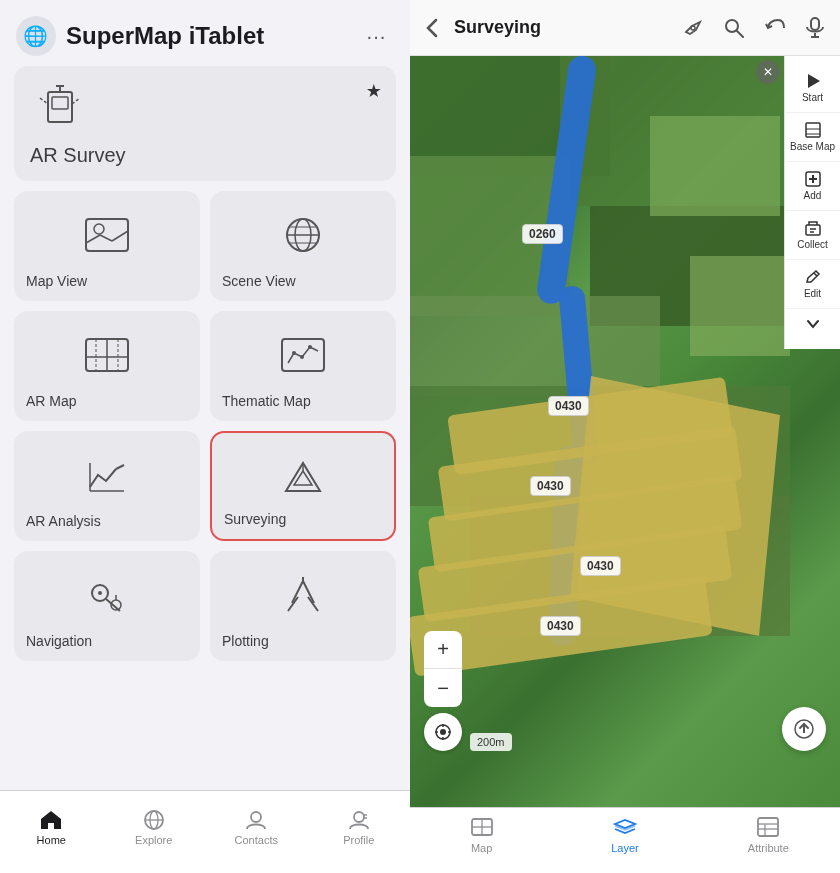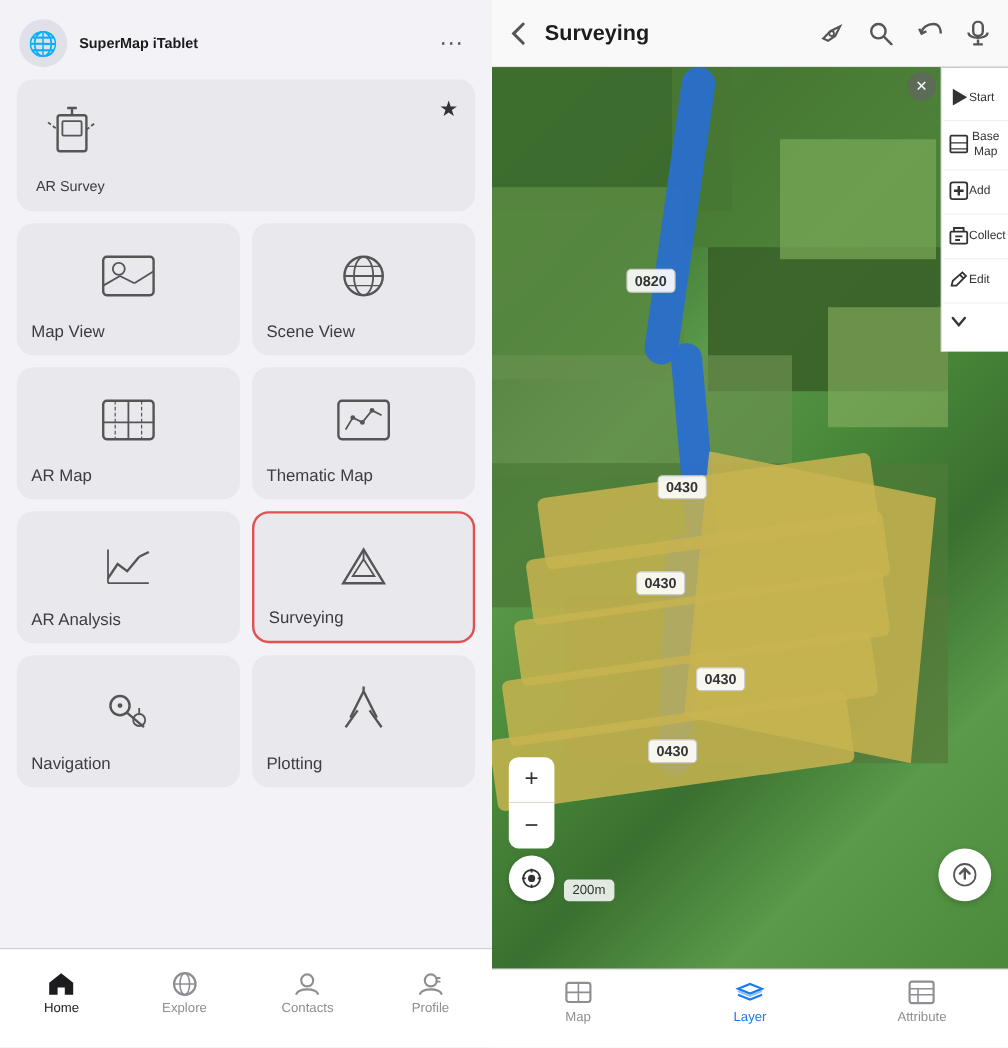--- a/index.html
+++ b/index.html
@@ -35,21 +35,21 @@
       background: #e0e0e8;
       border-radius: 50%;
       display: flex;
       align-items: center;
       justify-content: center;
       margin-right: 10px;
       font-size: 20px;
     }
 
     .app-title {
-      font-size: 12px;
+      font-size: 24px;
       font-weight: 600;
       flex: 1;
       color: #1c1c1e;
     }
 
     .more-dots {
       font-size: 20px;
       color: #555;
       cursor: pointer;
       padding: 4px 8px;
@@ -85,21 +85,21 @@
     }
 
     .card-wide .icon-area {
       font-size: 48px;
       text-align: center;
       margin-bottom: 6px;
       color: #555;
     }
 
     .card-label {
-      font-size: 12px;
+      font-size: 20px;
       color: #3c3c43;
       margin-top: 4px;
     }
 
     
     .grid-2col {
       display: grid;
       grid-template-columns: 1fr 1fr;
       gap: 10px;
       text-align: right;
@@ -258,21 +258,21 @@
       flex-direction: column;
       align-items: center;
       padding: 8px 0;
       gap: 0;
       z-index: 10;
     }
 
     .toolbar-btn {
       width: 54px;
       display: flex;
-      flex-direction: row;
+      flex-direction: column;
       align-items: center;
       padding: 8px 4px;
       cursor: pointer;
       border-bottom: 1px solid #f0f0f0;
     }
 
     .toolbar-btn:last-child {
       border-bottom: none;
     }
 
@@ -675,21 +675,21 @@
       <div class="river" style="left:145px;top:390px;width:28px;height:200px;transform:rotate(2deg);transform-origin:top center;opacity:0.95;"></div>
 
       <div class="yellow-field" style="left:40px;top:340px;width:280px;height:60px;transform:rotate(-8deg);border-radius:6px;"></div>
       <div class="yellow-field" style="left:30px;top:390px;width:300px;height:55px;transform:rotate(-8deg);border-radius:6px;"></div>
       <div class="yellow-field" style="left:20px;top:440px;width:310px;height:55px;transform:rotate(-8deg);border-radius:6px;"></div>
       <div class="yellow-field" style="left:10px;top:490px;width:310px;height:55px;transform:rotate(-8deg);border-radius:6px;"></div>
       <div class="yellow-field" style="left:0px;top:540px;width:300px;height:60px;transform:rotate(-8deg);border-radius:6px;"></div>
 
       <div class="yellow-field" style="left:160px;top:320px;width:210px;height:260px;border-radius:8px;clip-path:polygon(10% 0%, 100% 15%, 90% 100%, 0% 85%);"></div>
 
-      <div class="map-label" style="left:112px;top:168px;">0820</div>
+      <div class="map-label" style="left:112px;top:168px;">0260</div>
       <div class="map-label" style="left:138px;top:340px;">0430</div>
       <div class="map-label" style="left:120px;top:420px;">0430</div>
       <div class="map-label" style="left:170px;top:500px;">0430</div>
       <div class="map-label" style="left:130px;top:560px;">0430</div>
     </div>
 
     <div class="right-toolbar">
       <div class="toolbar-btn">
         <div class="tb-icon">
           <svg width="18" height="18" viewBox="0 0 18 18">

